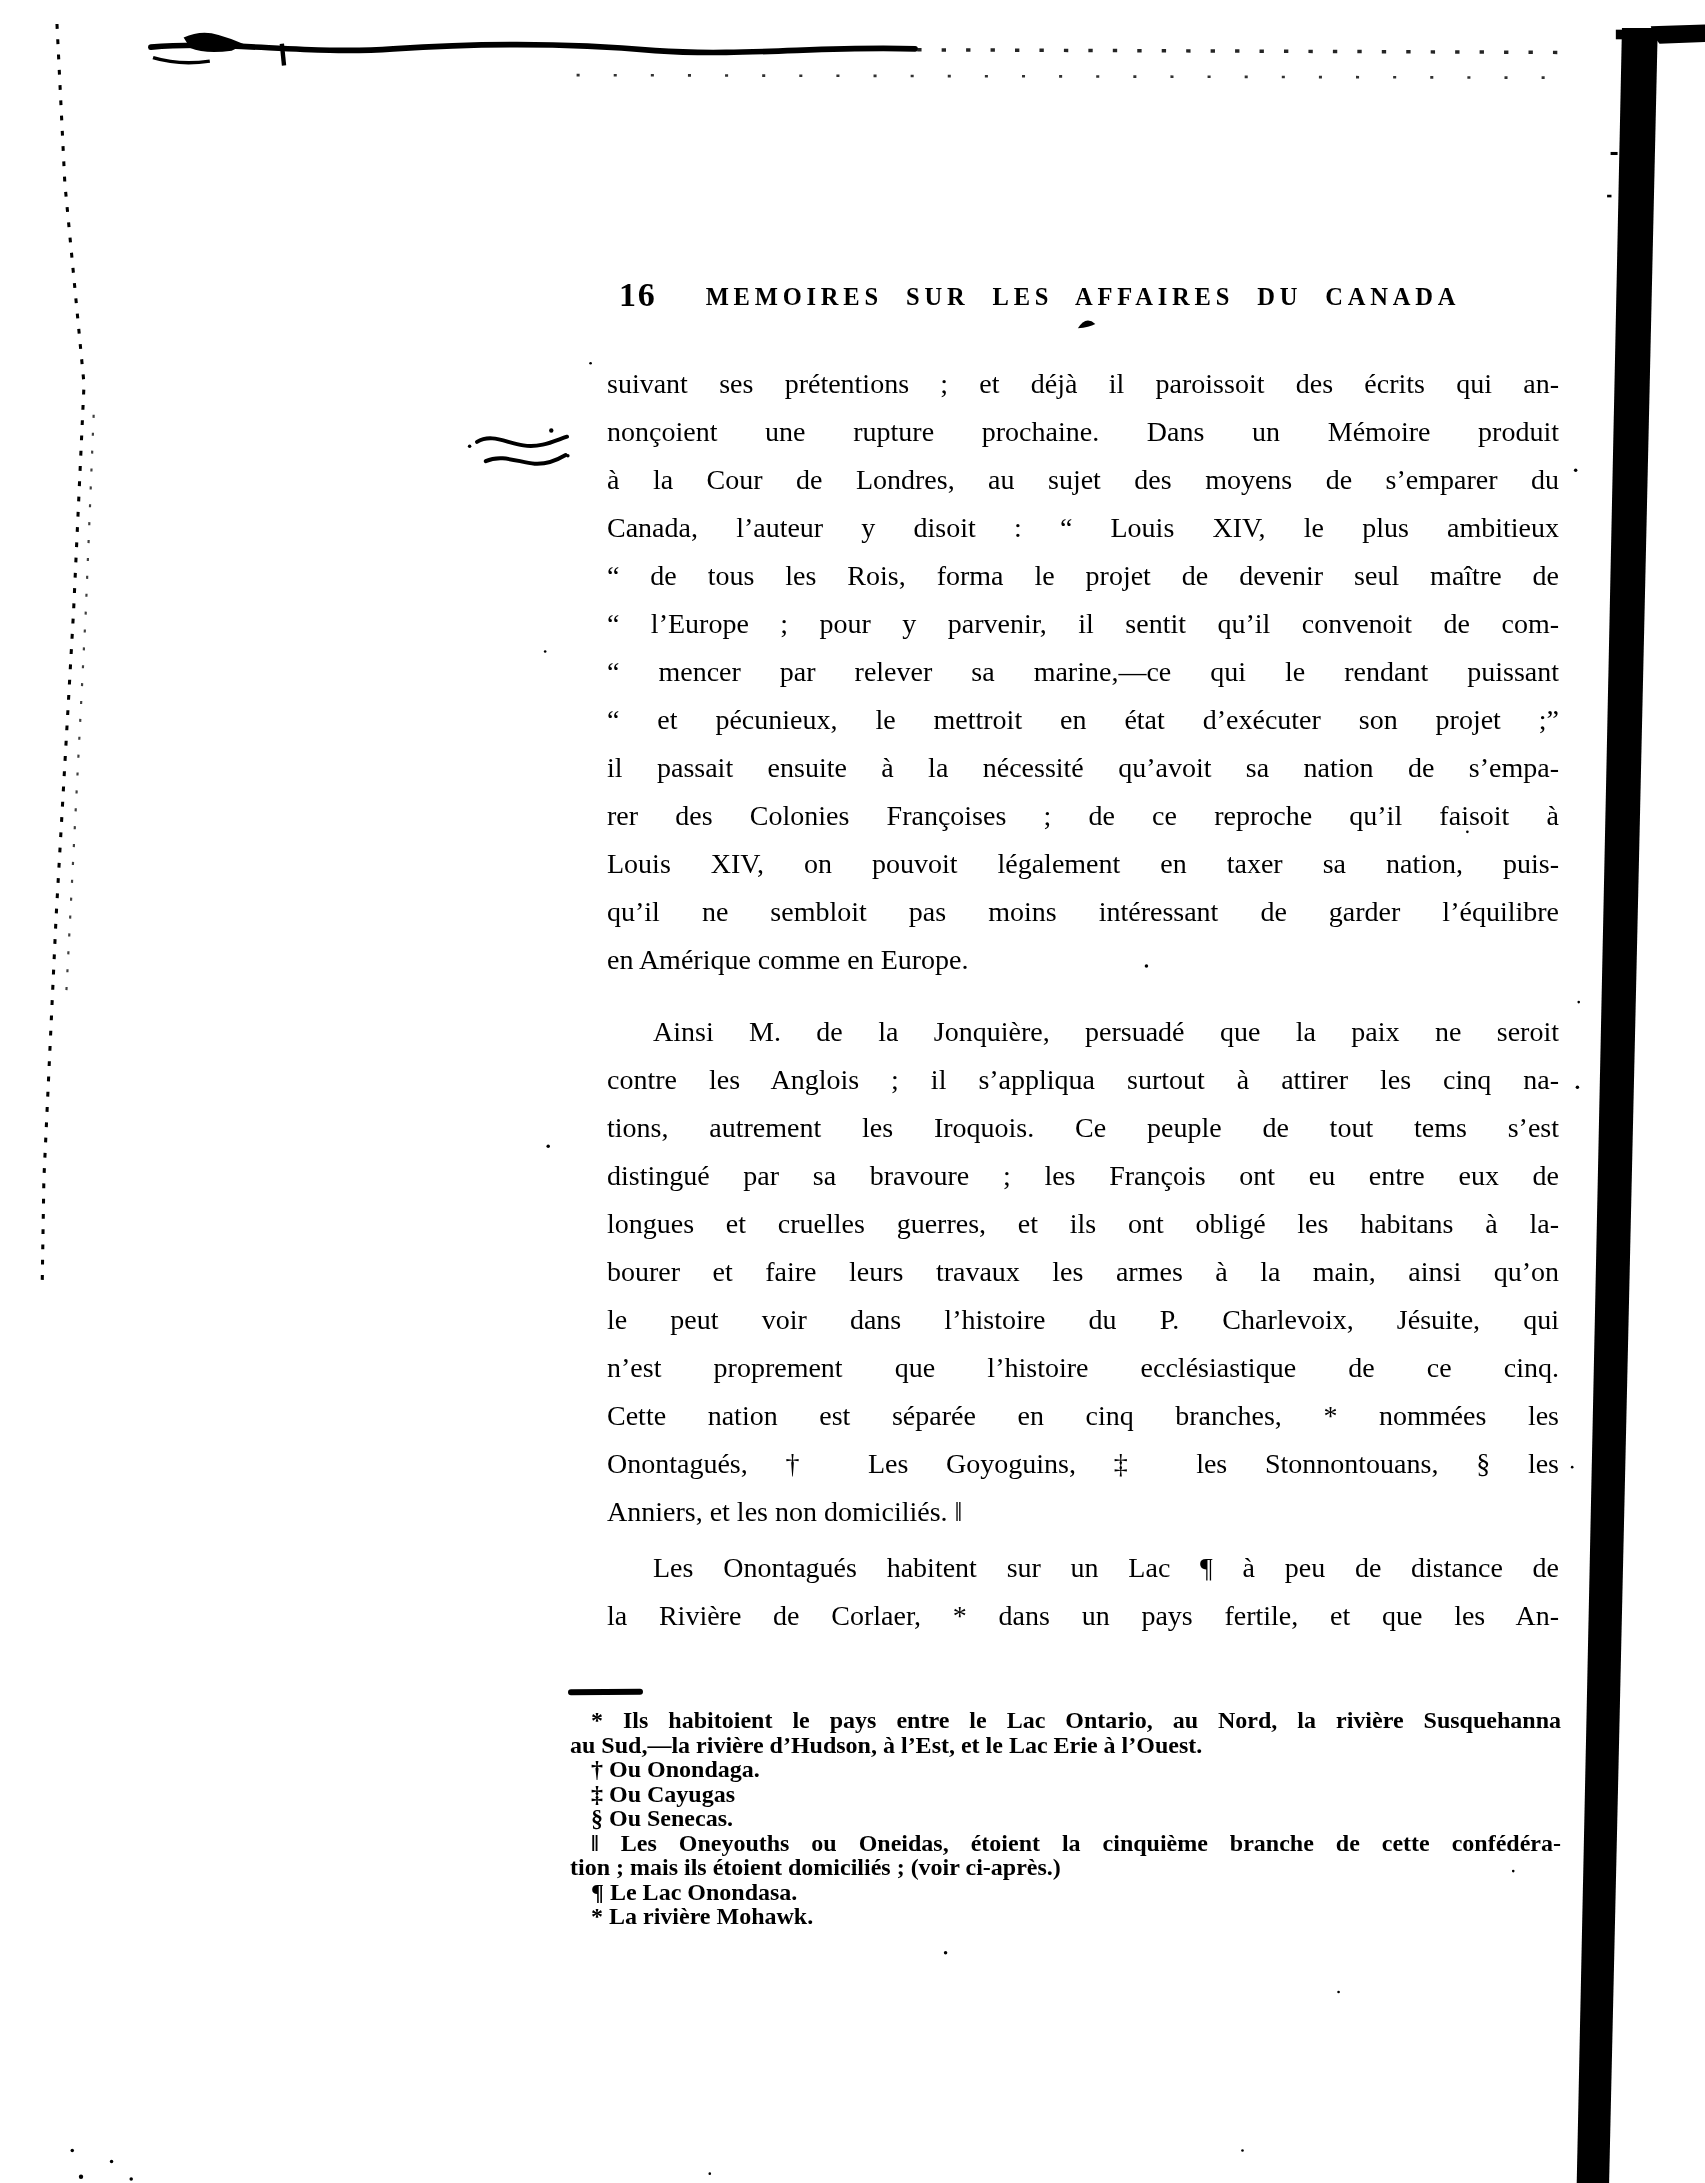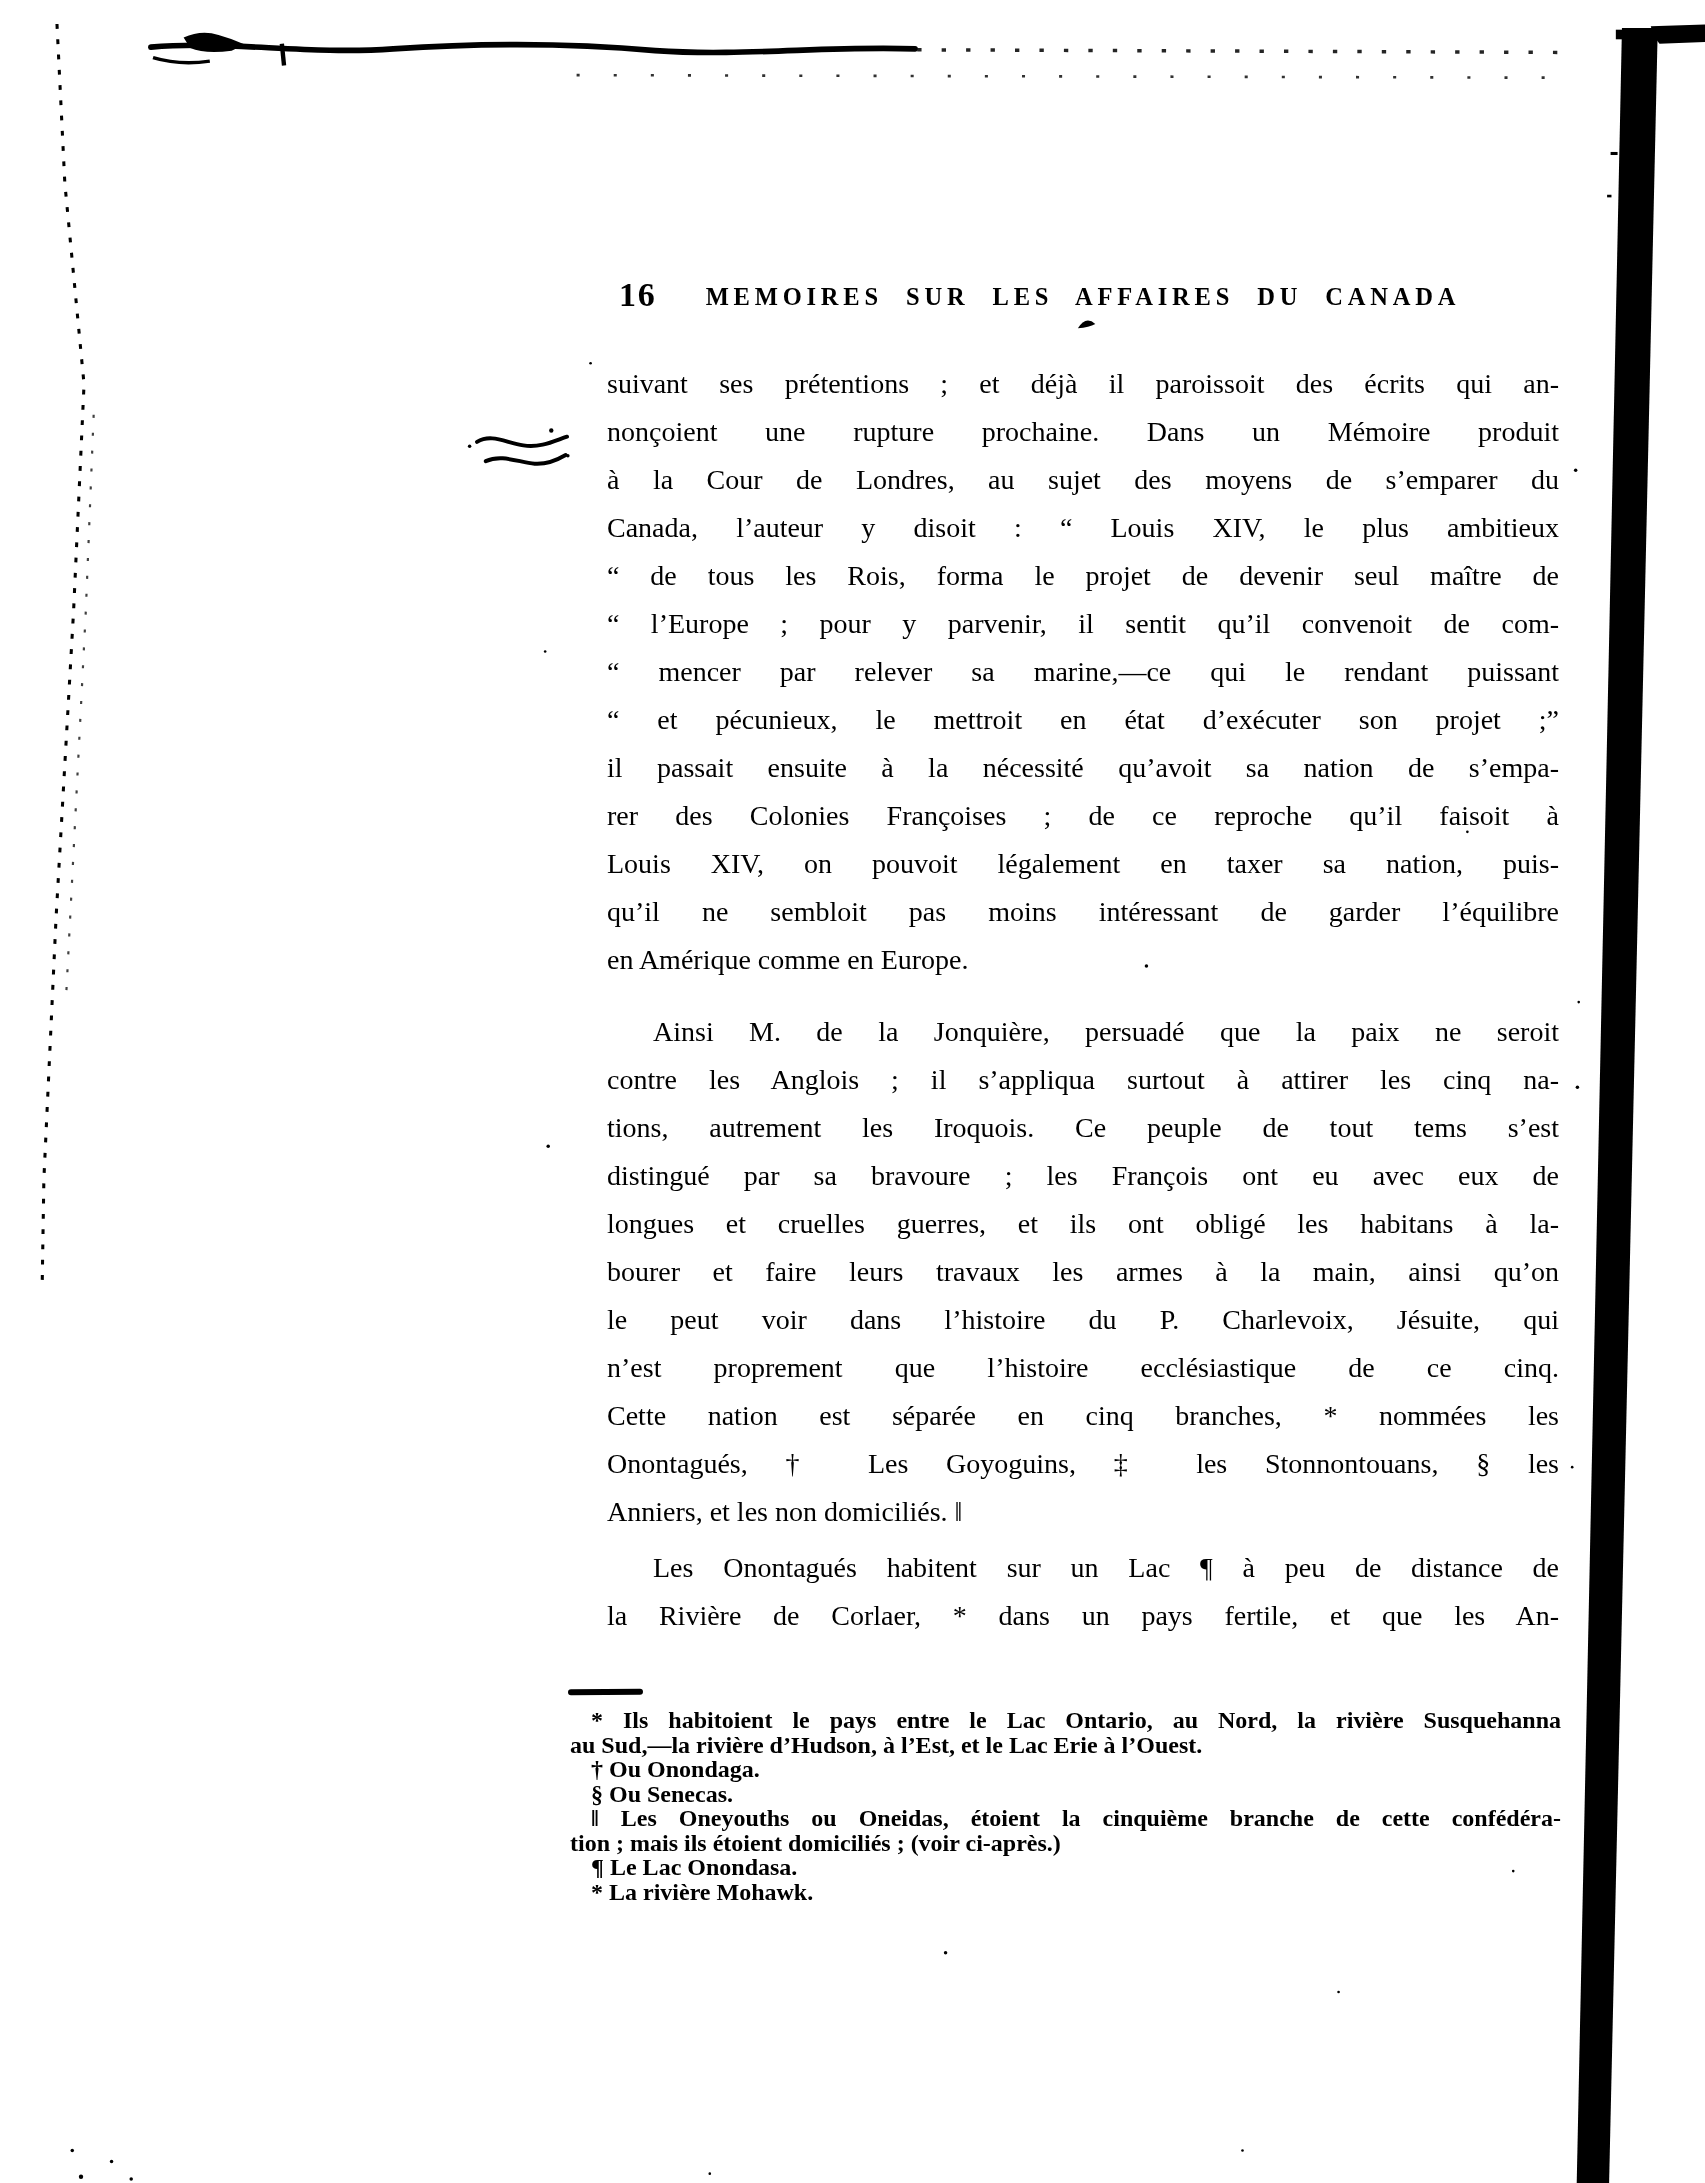--- a/index.html
+++ b/index.html
@@ -152,40 +152,41 @@
         <div class="line j">il passait ensuite à la nécessité qu’avoit sa nation de s’empa-</div>
         <div class="line j">rer des Colonies Françoises ; de ce reproche qu’il faisoit à</div>
         <div class="line j">Louis XIV, on pouvoit légalement en taxer sa nation, puis-</div>
         <div class="line j">qu’il ne sembloit pas moins intéressant de garder l’équilibre</div>
         <div class="line">en Amérique comme en Europe.</div>
       </div>
     <div class="para p2">
         <div class="line j ind">Ainsi M. de la Jonquière, persuadé que la paix ne seroit</div>
         <div class="line j">contre les Anglois ; il s’appliqua surtout à attirer les cinq na-</div>
         <div class="line j">tions, autrement les Iroquois.  Ce peuple de tout tems s’est</div>
-        <div class="line j">distingué par sa bravoure ; les François ont eu avec eux de</div>
+        <div class="line j">distingué par sa bravoure ; les François ont eu entre eux de</div>
         <div class="line j">longues et cruelles guerres, et ils ont obligé les habitans à la-</div>
         <div class="line j">bourer et faire leurs travaux les armes à la main, ainsi qu’on</div>
         <div class="line j">le peut voir dans l’histoire du P. Charlevoix, Jésuite, qui</div>
         <div class="line j">n’est proprement que l’histoire ecclésiastique de ce cinq.</div>
         <div class="line j">Cette nation est séparée en cinq branches, * nommées les</div>
         <div class="line j">Onontagués, † Les Goyoguins, ‡ les Stonnontouans, § les</div>
         <div class="line">Anniers, et les non domiciliés. ‖</div>
       </div>
     <div class="para p3">
         <div class="line j ind">Les Onontagués habitent sur un Lac ¶ à peu de distance de</div>
         <div class="line j">la Rivière de Corlaer, * dans un pays fertile, et que les An-</div>
       </div>
   </div>
 
   <div class="foot-rule"></div>
   <div class="footnotes">
       <div class="line j ind">* Ils habitoient le pays entre le Lac Ontario, au Nord, la rivière Susquehanna</div>
       <div class="line">au Sud,—la rivière d’Hudson, à l’Est, et le Lac Erie à l’Ouest.</div>
       <div class="line ind">† Ou Onondaga.</div>
+      <div class="line ind">‡ Ou Cayugas</div>
       <div class="line ind">§ Ou Senecas.</div>
       <div class="line j ind">‖ Les Oneyouths ou Oneidas, étoient la cinquième branche de cette confédéra-</div>
       <div class="line">tion ; mais ils étoient domiciliés ; (voir ci-après.)</div>
       <div class="line ind">¶ Le Lac Onondasa.</div>
       <div class="line ind">* La rivière Mohawk.</div>
     </div>
 
 </div>
 
 

